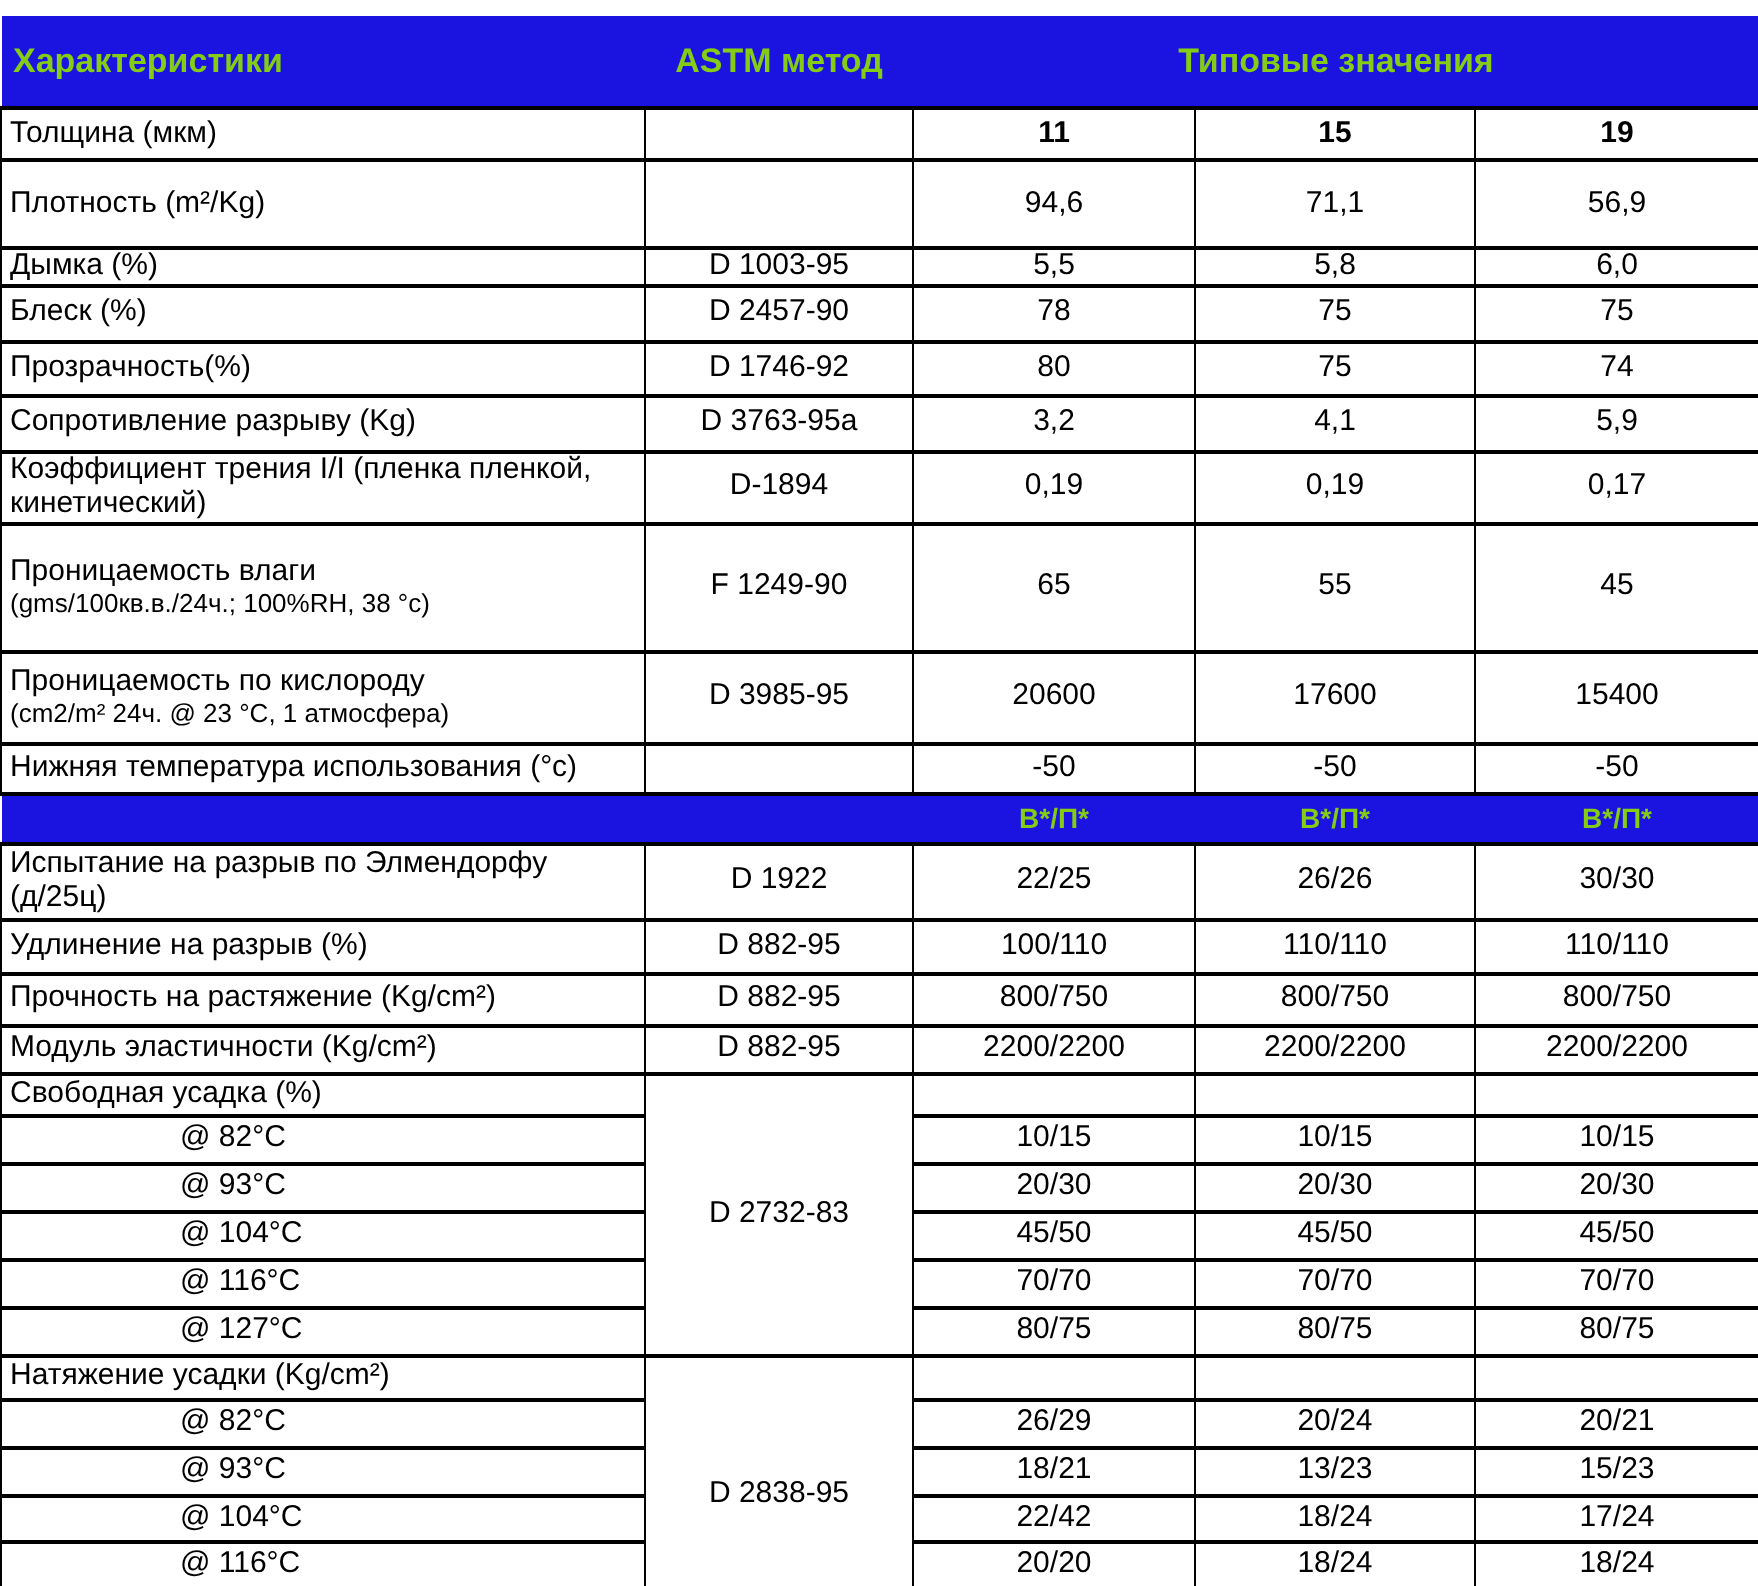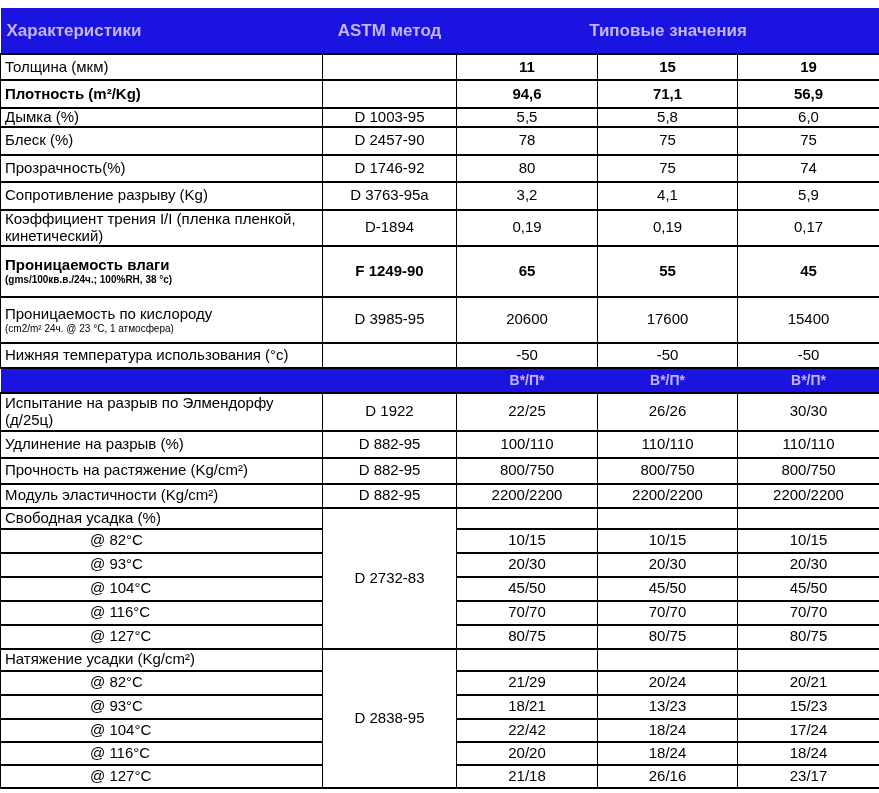--- a/index.html
+++ b/index.html
@@ -21,25 +21,25 @@
     border-bottom-width: 2px;
     font-size: 15px;
     line-height: 1.13;
     padding: 0 4px;
     vertical-align: middle;
     overflow: hidden;
   }
   .label { text-align: left; }
   .astm, .value { text-align: center; }
   .temp { padding-left: 89px; text-align: left; }
-  .sub { font-size: 10px; line-height: 1.15; }
+  .sub { font-size: 13px; line-height: 1.15; }
   .bold { font-weight: bold; }
   .blue, .band {
     background: var(--blue);
-    color: #c4b5fd;
+    color: #84cc16;
     font-weight: bold;
     border: none;
   }
   .hdr td { font-size: 17px; }
   .hdr .first { padding-left: 6px; text-align: left; }
   .hdr .center, .band.value-band { text-align: center; }
   .band { font-size: 14px; text-align: center; }
 </style>
 </head>
 <body>
@@ -61,21 +61,21 @@
       </tr>
     </thead>
     <tbody id="tbody">
         <tr style="height: 26px;">
           <td class="label">Толщина (мкм)</td>
           <td class="astm"></td>
           <td class="value bold">11</td>
           <td class="value bold">15</td>
           <td class="value bold">19</td>
         </tr>
-        <tr style="height: 28px; font-weight: bold;">
+        <tr style="height: 44px;">
           <td class="label">Плотность (m²/Kg)</td>
           <td class="astm"></td>
           <td class="value">94,6</td>
           <td class="value">71,1</td>
           <td class="value">56,9</td>
         </tr>
         <tr style="height: 14px;">
           <td class="label">Дымка (%)</td>
           <td class="astm">D 1003-95</td>
           <td class="value">5,5</td>
@@ -103,21 +103,21 @@
           <td class="value">4,1</td>
           <td class="value">5,9</td>
         </tr>
         <tr style="height: 36px;">
           <td class="label">Коэффициент трения I/I (пленка пленкой, кинетический)</td>
           <td class="astm">D-1894</td>
           <td class="value">0,19</td>
           <td class="value">0,19</td>
           <td class="value">0,17</td>
         </tr>
-        <tr style="height: 51px; font-weight: bold;">
+        <tr style="height: 64px;">
           <td class="label">
             <div>Проницаемость влаги</div>
             <div class="sub">(gms/100кв.в./24ч.; 100%RH, 38 °c)</div>
           </td>
           <td class="astm">F 1249-90</td>
           <td class="value">65</td>
           <td class="value">55</td>
           <td class="value">45</td>
         </tr>
         <tr style="height: 46px;">
@@ -211,21 +211,21 @@
         </tr>
         <tr style="height: 22px;">
           <td class="label">Натяжение усадки (Kg/cm²)</td>
           <td class="astm" rowspan="6">D 2838-95</td>
           <td class="value"></td>
           <td class="value"></td>
           <td class="value"></td>
         </tr>
         <tr style="height: 24px;">
           <td class="label temp">@ 82°C</td>
-          <td class="value">21/29</td>
+          <td class="value">26/29</td>
           <td class="value">20/24</td>
           <td class="value">20/21</td>
         </tr>
         <tr style="height: 24px;">
           <td class="label temp">@ 93°C</td>
           <td class="value">18/21</td>
           <td class="value">13/23</td>
           <td class="value">15/23</td>
         </tr>
         <tr style="height: 23px;">

